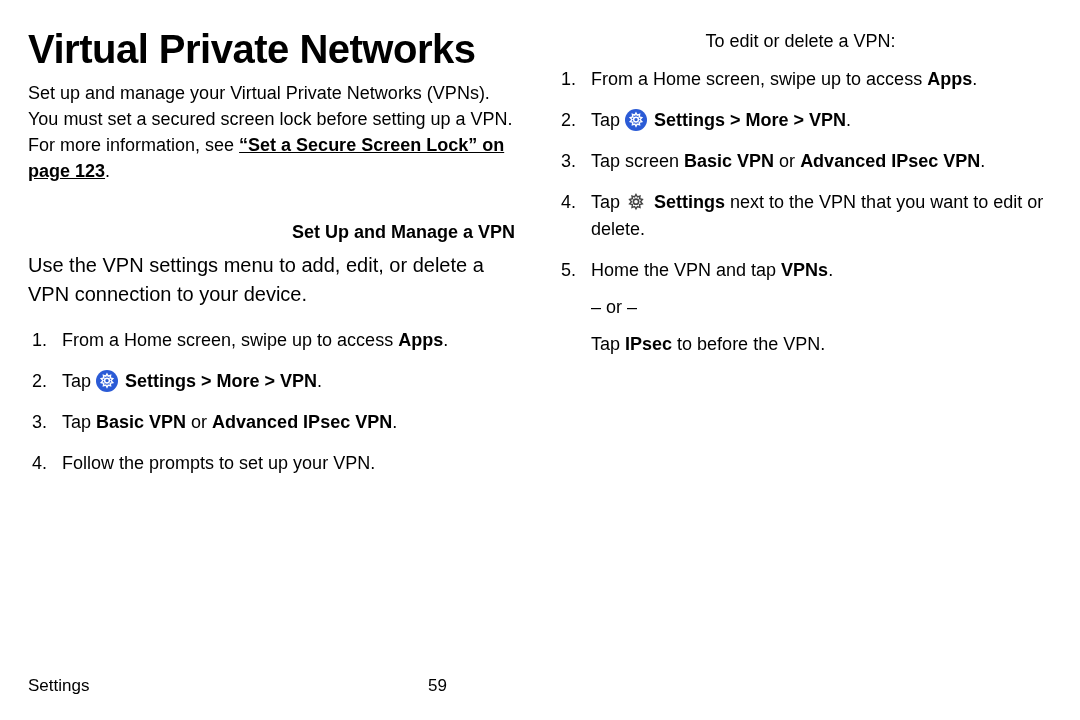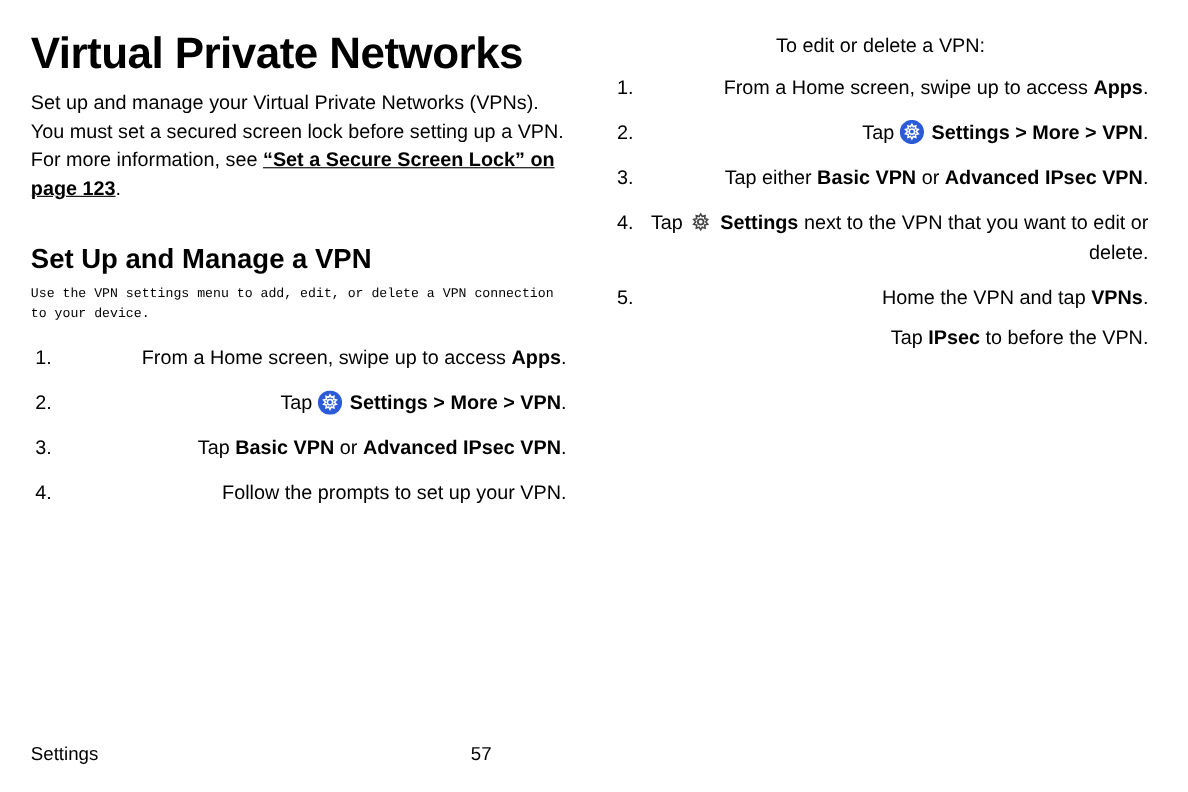--- a/index.html
+++ b/index.html
@@ -19,24 +19,24 @@
   .col { width: 498px; }
   h1 {
     font-size: 40px;
     font-weight: 800;
     letter-spacing: -0.5px;
     margin-bottom: 10px;
     line-height: 1.05;
   }
   .intro { font-size: 18px; line-height: 1.45; margin-bottom: 38px; }
   .xref { text-decoration: underline; font-weight: 700; }
-  h2 { font-size: 25px; font-weight: 700; margin-bottom: 8px; }
-  .lead { font-size: 12px; line-height: 1.45; margin-bottom: 18px; font-family: Liberation Mono, monospace; }
+  h2 { font-size: 18px; font-weight: 700; margin-bottom: 8px; text-align: right; }
+  .lead { font-size: 20px; line-height: 1.45; margin-bottom: 18px; }
   .label { font-size: 18px; line-height: 1.45; margin-bottom: 12px; text-align: center; }
-  ol { list-style: none; counter-reset: step; padding-left: 0; text-align: right; }
+  ol { list-style: none; counter-reset: step; padding-left: 0; }
   ol > li {
     counter-increment: step;
     font-size: 18px;
     line-height: 1.5;
     padding-left: 34px;
     position: relative;
     margin-bottom: 14px;
   }
   ol > li::before {
     content: counter(step) ".";
@@ -107,34 +107,35 @@
       <li>
         <span>From a Home screen, swipe up to access </span><span class="bold">Apps</span><span>.</span>
       </li>
       <li>
         <span>Tap </span><span class="icon blue"><svg viewBox="0 0 22 22">
               <circle cx="11" cy="11" r="11"></circle>
               <path d="M11 4 L12.2 6.2 L14.6 5.4 L14.2 8 L16.8 8.6 L15 10.6 L16.8 12.6 L14.2 13.2 L14.6 15.8 L12.2 15 L11 17.2 L9.8 15 L7.4 15.8 L7.8 13.2 L5.2 12.6 L7 10.6 L5.2 8.6 L7.8 8 L7.4 5.4 L9.8 6.2 Z M11 8.2 A2.4 2.4 0 1 0 11 13 A2.4 2.4 0 1 0 11 8.2"></path>
             </svg></span><span class="bold"> Settings &gt; More &gt; VPN</span><span>.</span>
       </li>
       <li>
-        <span>Tap either </span><span class="bold">Basic VPN</span><span> or </span><span class="bold">Advanced IPsec VPN</span><span>.</span>
+        <span>Tap screen </span><span class="bold">Basic VPN</span><span> or </span><span class="bold">Advanced IPsec VPN</span><span>.</span>
       </li>
       <li>
         <span>Tap </span><span class="icon gray"><svg viewBox="0 0 22 22">
               <path d="M11 3.5 L12.4 5.9 L15 5 L14.6 7.8 L17.4 8.5 L15.5 10.7 L17.4 12.9 L14.6 13.6 L15 16.4 L12.4 15.5 L11 17.9 L9.6 15.5 L7 16.4 L7.4 13.6 L4.6 12.9 L6.5 10.7 L4.6 8.5 L7.4 7.8 L7 5 L9.6 5.9 Z"></path>
               <circle cx="11" cy="10.7" r="2.6"></circle>
             </svg></span><span class="bold"> Settings</span><span> next to the VPN that you want to edit or delete.</span>
       </li>
       <li>
         <span>Home the VPN and tap </span><span class="bold">VPNs</span><span>.</span>
+        <div class="sub">– or –</div>
         <div class="sub">
           <span>Tap </span><span class="bold">IPsec</span><span> to before the VPN.</span>
         </div>
       </li>
     </ol>
   </div>
 </div>
 
 <div class="footer">
   <span class="section">Settings</span>
-  <span>57</span>
+  <span>59</span>
 </div>
 
 </body></html>

